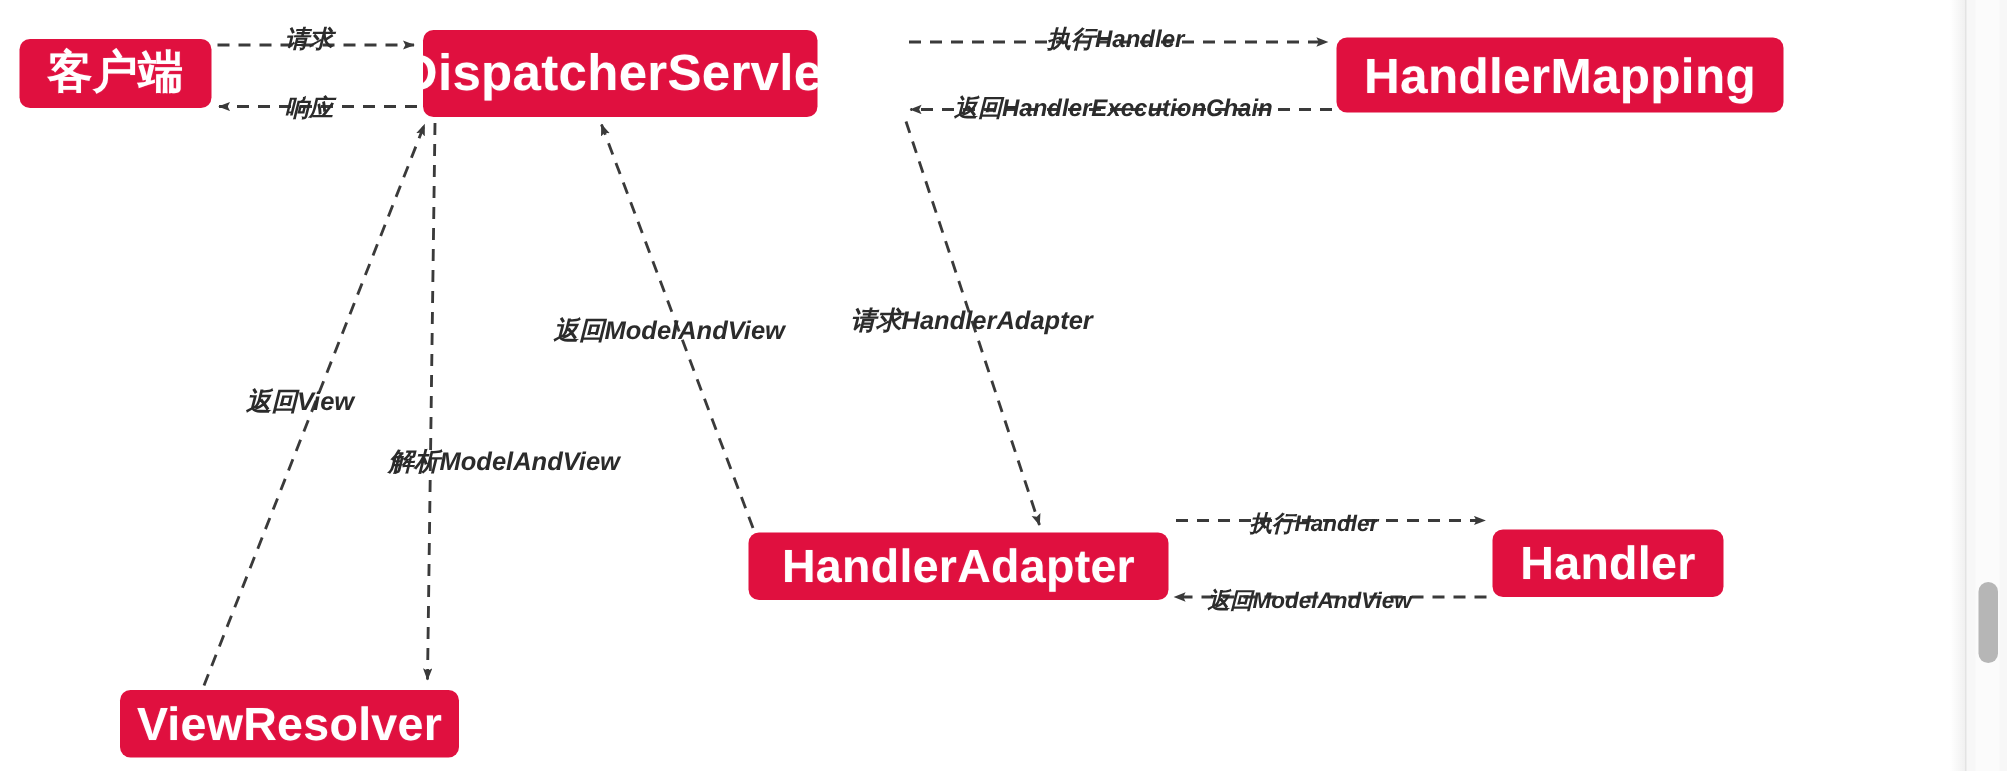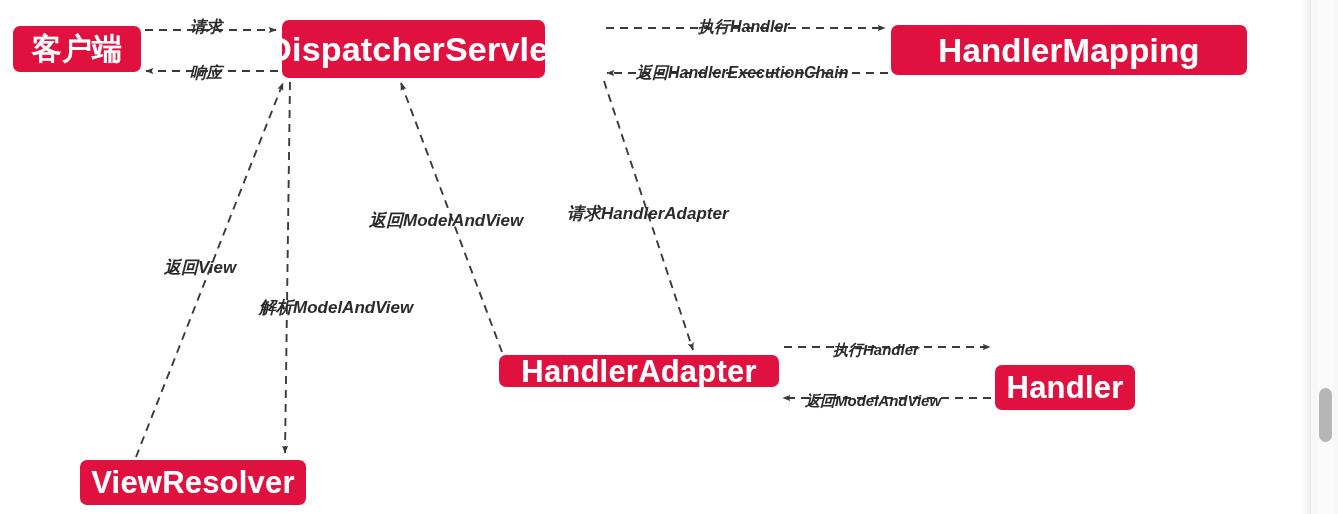--- a/index.html
+++ b/index.html
@@ -43,23 +43,23 @@
     letter-spacing: 0.2px;
     line-height: 1;
     text-shadow: 0 0 1px rgba(255,255,255,0.25);
     z-index: 3;
   }
   .node-label { white-space: nowrap; }
 
   
   #node-client      { left: 13px;  top: 26px;  width: 128px; height: 46px; font-size: 30px; }
   #node-dispatcher  { left: 282px; top: 20px;  width: 263px; height: 58px; font-size: 34px; }
-  #node-hmapping    { left: 891px; top: 25px;  width: 356px; height: 50px; font-size: 33px; }
-  #node-hadapter    { left: 499px; top: 355px; width: 280px; height: 32px; font-size: 31px; }
-  #node-handler     { left: 995px; top: 365px; width: 140px; height: 45px; font-size: 31px; }
+  #node-hmapping    { left: 891px; top: 25px;  width: 298px; height: 50px; font-size: 33px; }
+  #node-hadapter    { left: 499px; top: 355px; width: 280px; height: 45px; font-size: 31px; }
+  #node-handler     { left: 995px; top: 353px; width: 154px; height: 45px; font-size: 31px; }
   #node-vresolver   { left: 80px;  top: 460px; width: 226px; height: 45px; font-size: 31px; }
 
   
   .edge-label {
     position: absolute;
     font-family: "Liberation Sans", sans-serif;
     font-style: italic;
     font-weight: 600;
     color: #2b2b2b;
     white-space: nowrap;

